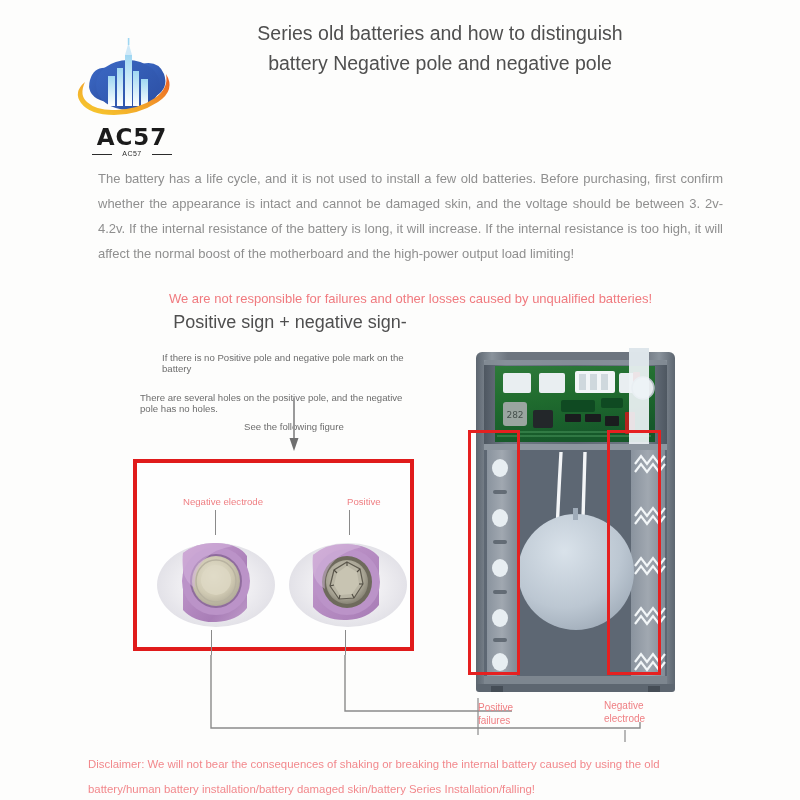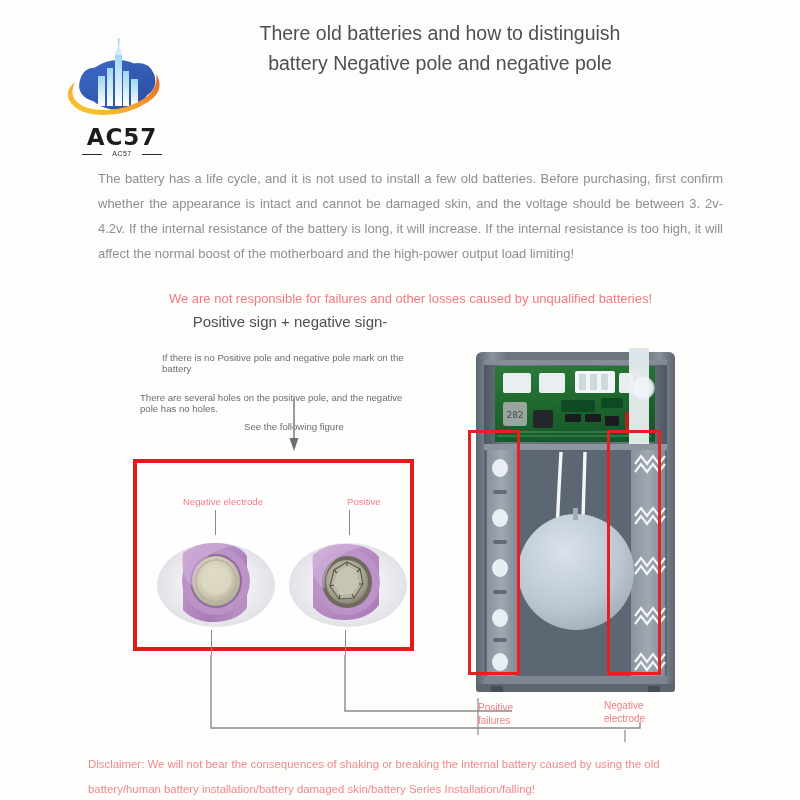--- a/index.html
+++ b/index.html
@@ -23,21 +23,21 @@
   }
 
   
   .header {
     position: absolute;
     left: 0; top: 0;
     width: 800px; height: 160px;
   }
   .logo-wrap {
     position: absolute;
-    left: 68px; top: 38px;
+    left: 78px; top: 38px;
     width: 112px; height: 120px;
   }
   .logo-mark {
     position: absolute;
     left: 0; top: 0;
     width: 104px; height: 84px;
   }
   .logo-word {
     position: absolute;
     left: 6px; top: 88px;
@@ -100,21 +100,21 @@
     margin-top: 20px;
   }
 
   
   .explain {
     position: absolute;
     left: 140px; top: 312px;
     width: 300px;
   }
   .explain .head {
-    font-size: 15px;
+    font-size: 18px;
     color: #4f4f4f;
     text-align: center;
     line-height: 20px;
     white-space: nowrap;
   }
   .explain .l1 {
     font-size: 9.6px;
     color: #6d6d6d;
     line-height: 11px;
     margin-top: 20px;
@@ -279,21 +279,21 @@
 
           <path d="M88 36 q10 16 -8 28 q-20 13 -44 13 q-24 0 -33 -12 q-8 -11 4 -21
                    q-6 13 2 20 q10 9 29 8 q23 -1 39 -12 q14 -10 11 -24 z" fill="url(#swoosh)"></path>
         </svg>
       </div>
       <div class="logo-word">AC57</div>
       <div class="logo-sub">AC57</div>
     </div>
 
     <div class="title">
-      <span class="ln">There old batteries and how to distinguish</span>
+      <span class="ln">Series old batteries and how to distinguish</span>
       <span class="ln">battery Negative pole and negative pole</span>
     </div>
   </div>
 
   <div class="intro">
     <span>The battery has a life cycle, and it is not used to install a few old batteries. Before purchasing, first confirm whether the appearance is intact and cannot be damaged skin, and the voltage should be between 3. 2v-4.2v. If the internal resistance of the battery is long, it will increase. If the internal resistance is too high, it will affect the normal boost of the motherboard and the high-power output load limiting!</span>
     <span class="warn">We are not responsible for failures and other losses caused by unqualified batteries!</span>
   </div>
 
   <div class="explain">

